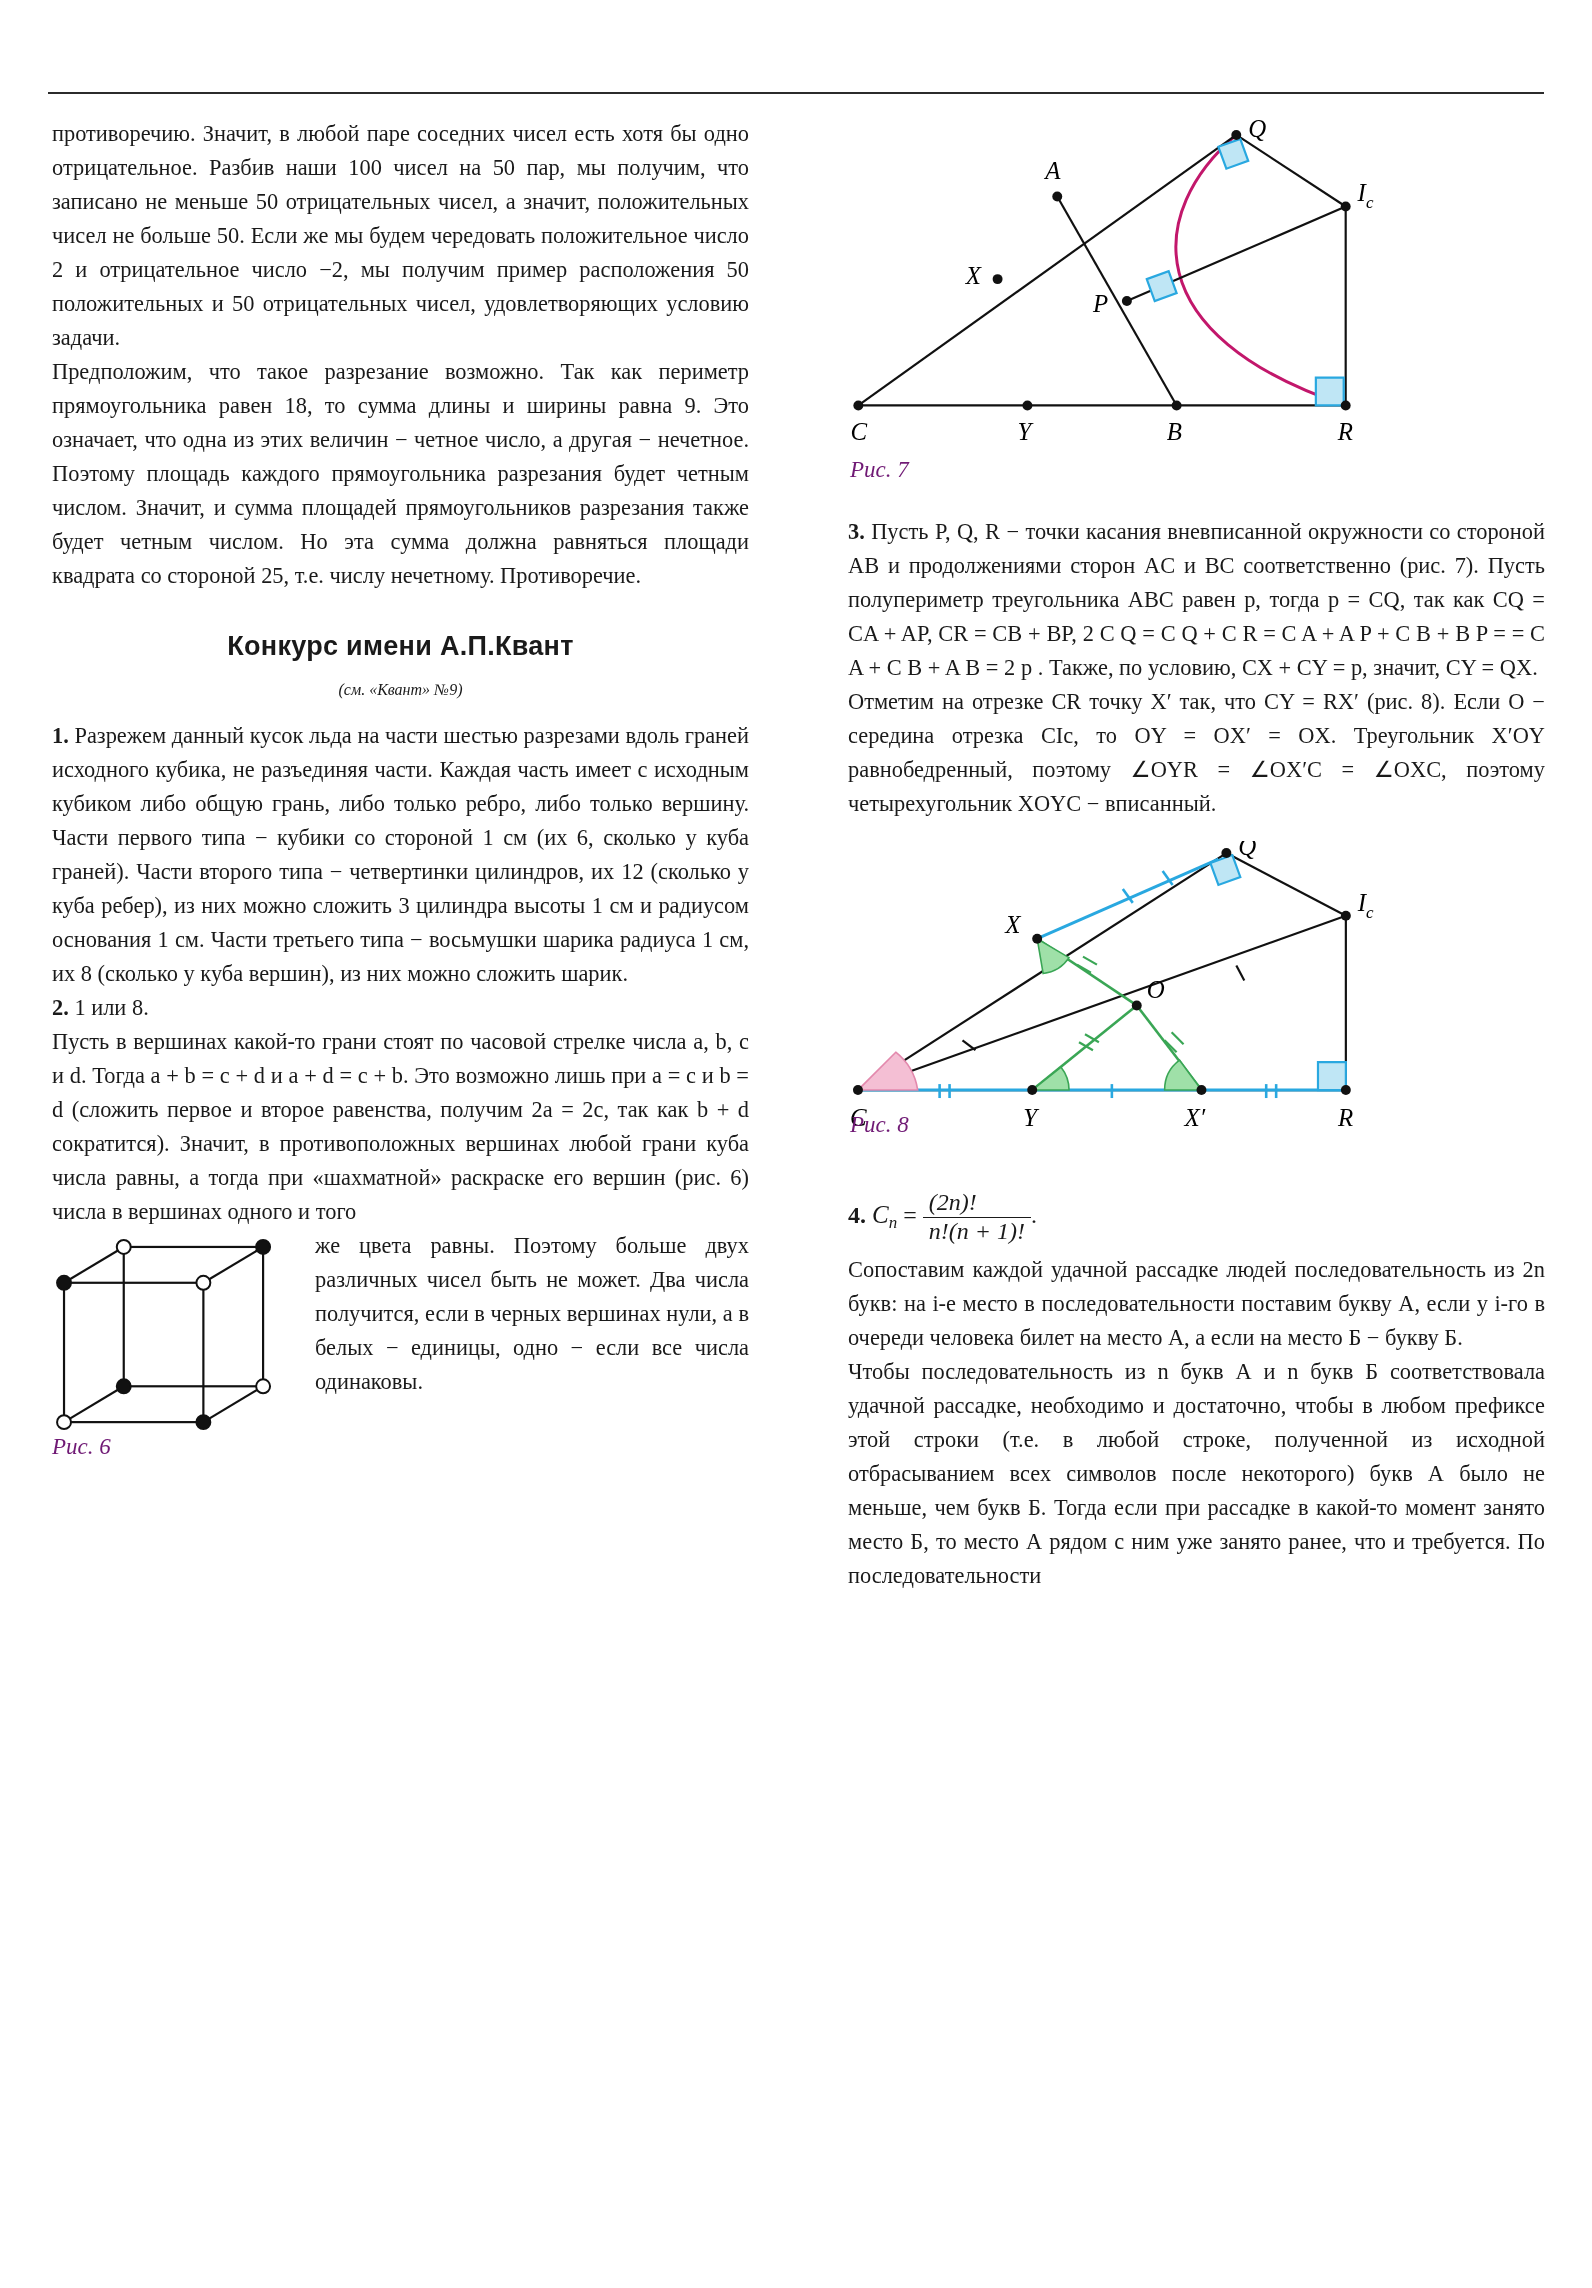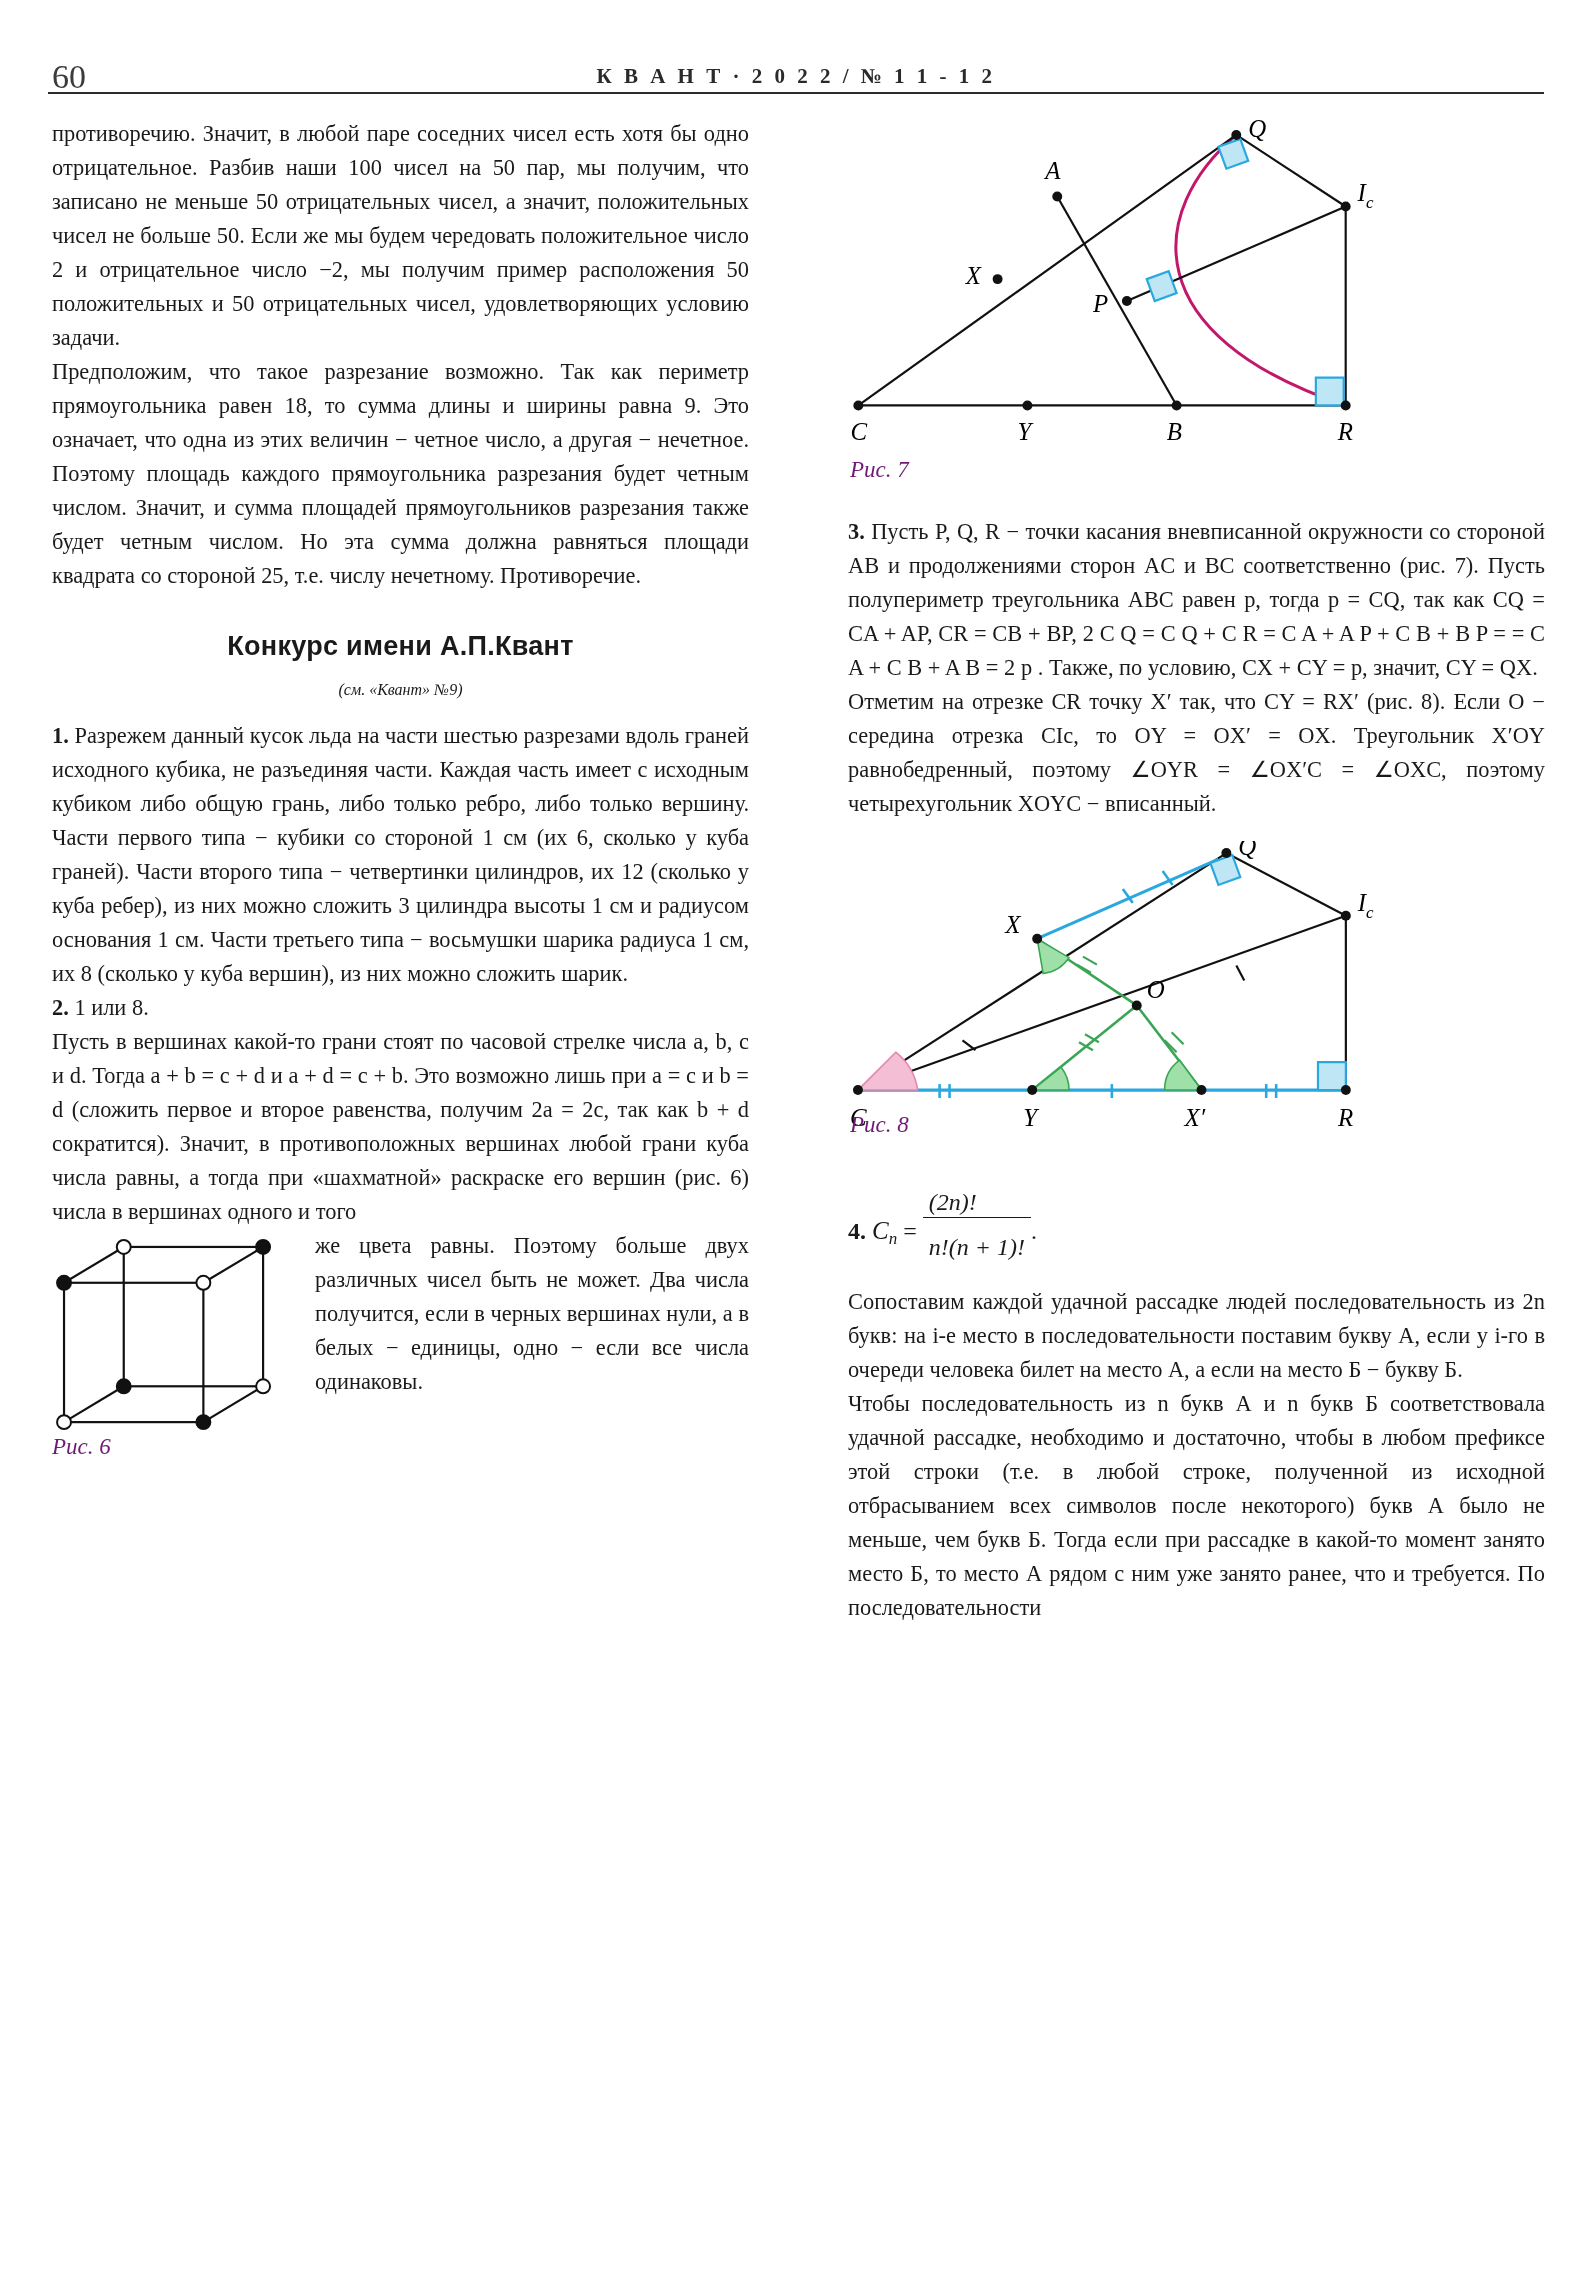--- a/index.html
+++ b/index.html
@@ -107,36 +107,32 @@
     position: relative;
   }
   .frac {
     display: inline-block;
     vertical-align: middle;
     text-align: left;
     font-style: italic;
     line-height: 1.15;
   }
   .frac .num { display: block; padding: 0 6px; }
-  .frac .den { display: block; border-top: 1.6px solid #1a1a1a; padding: 16px 6px; }
+  .frac .den { display: block; border-top: 1.6px solid #1a1a1a; padding: 0 6px; }
   .formula-line {
     text-align: left;
     margin: 10px 0 8px 0;
     font-size: 24px;
   }
 </style>
 </head>
 <body>
 
 <div class="page">
 
-  <div class="header">
-    <div class="folio">60</div>
-    <div class="running-title">К В А Н Т  ·  2 0 2 2 / № 1 1 - 1 2</div>
-  </div>
   <div class="rule"></div>
 
   <div class="col col-left">
 
     <p class="para">противоречию. Значит, в любой паре соседних чисел есть хотя бы одно отрицательное. Разбив наши 100 чисел на 50 пар, мы получим, что записано не меньше 50 отрицательных чисел, а значит, положительных чисел не больше 50. Если же мы будем чередовать положительное число 2 и отрицательное число −2, мы получим пример расположения 50 положительных и 50 отрицательных чисел, удовлетворяющих условию задачи.</p>
 
 
     <p class="para">Предположим, что такое разрезание возможно. Так как периметр прямоугольника равен 18, то сумма длины и ширины равна 9. Это означает, что одна из этих величин − четное число, а другая − нечетное. Поэтому площадь каждого прямоугольника разрезания будет четным числом. Значит, и сумма площадей прямоугольников разрезания также будет четным числом. Но эта сумма должна равняться площади квадрата со стороной 25, т.е. числу нечетному. Противоречие.</p>
 
     <div class="contest-title">Конкурс имени А.П.Квант</div>

